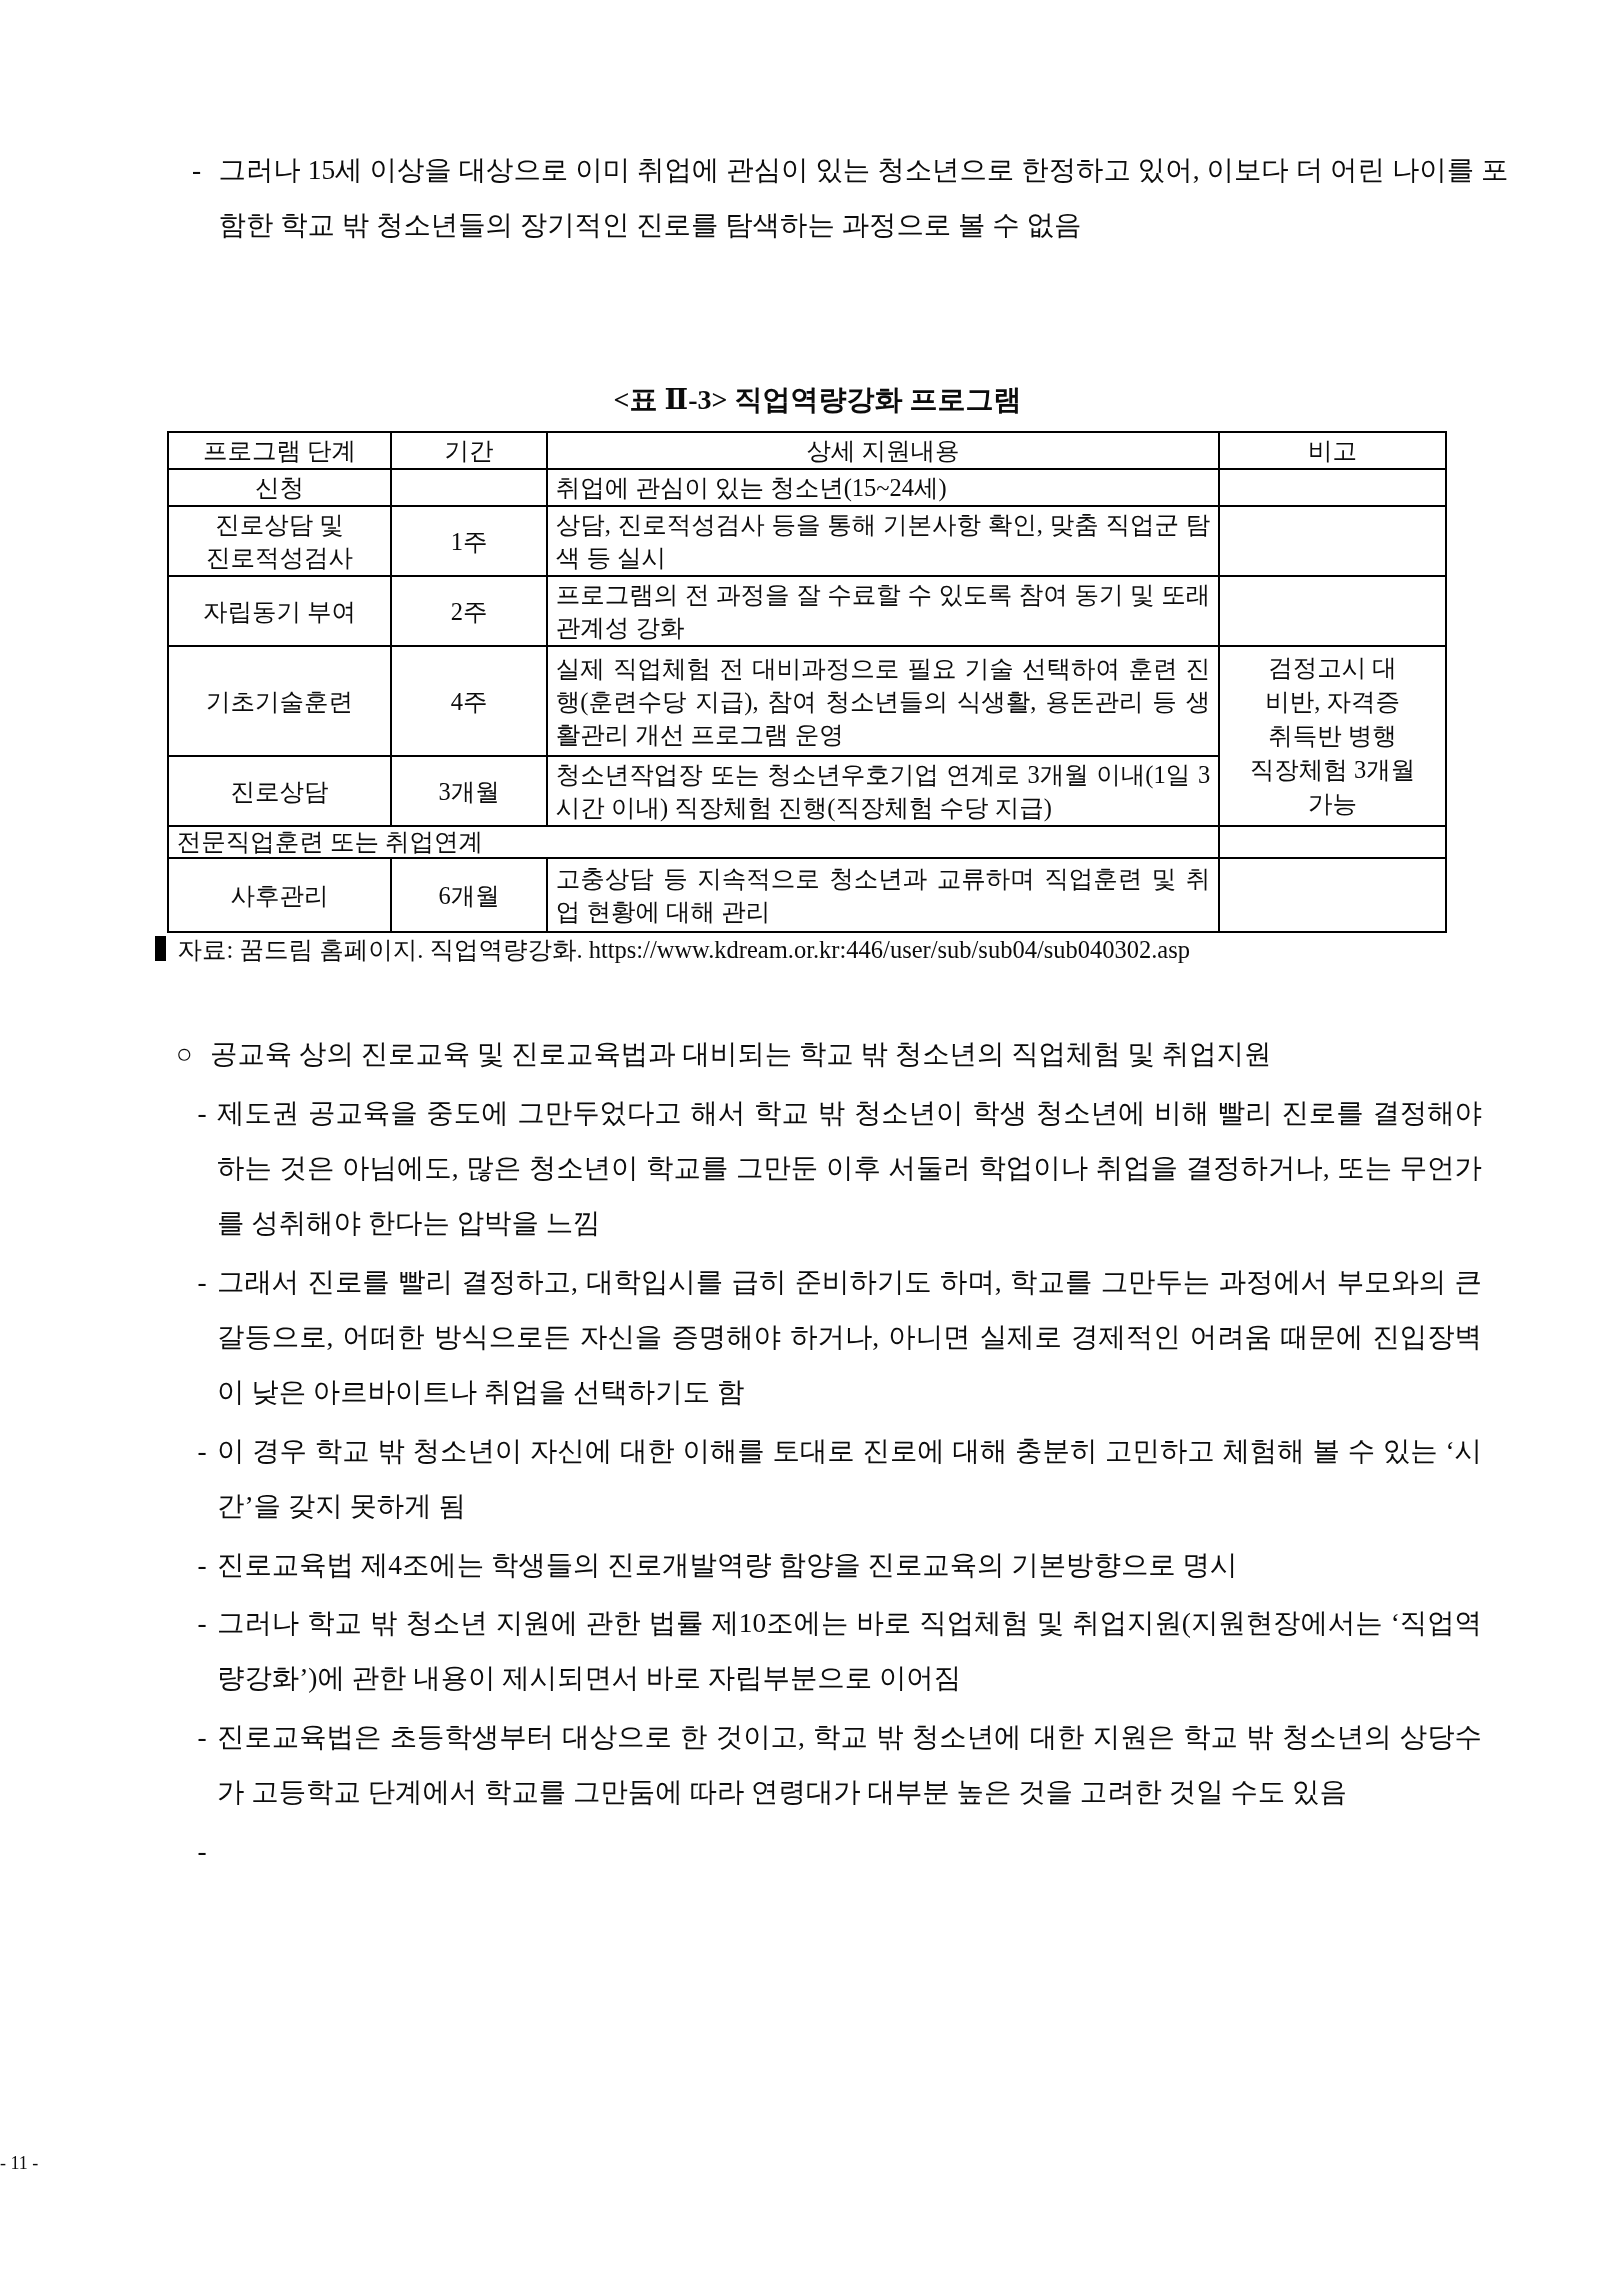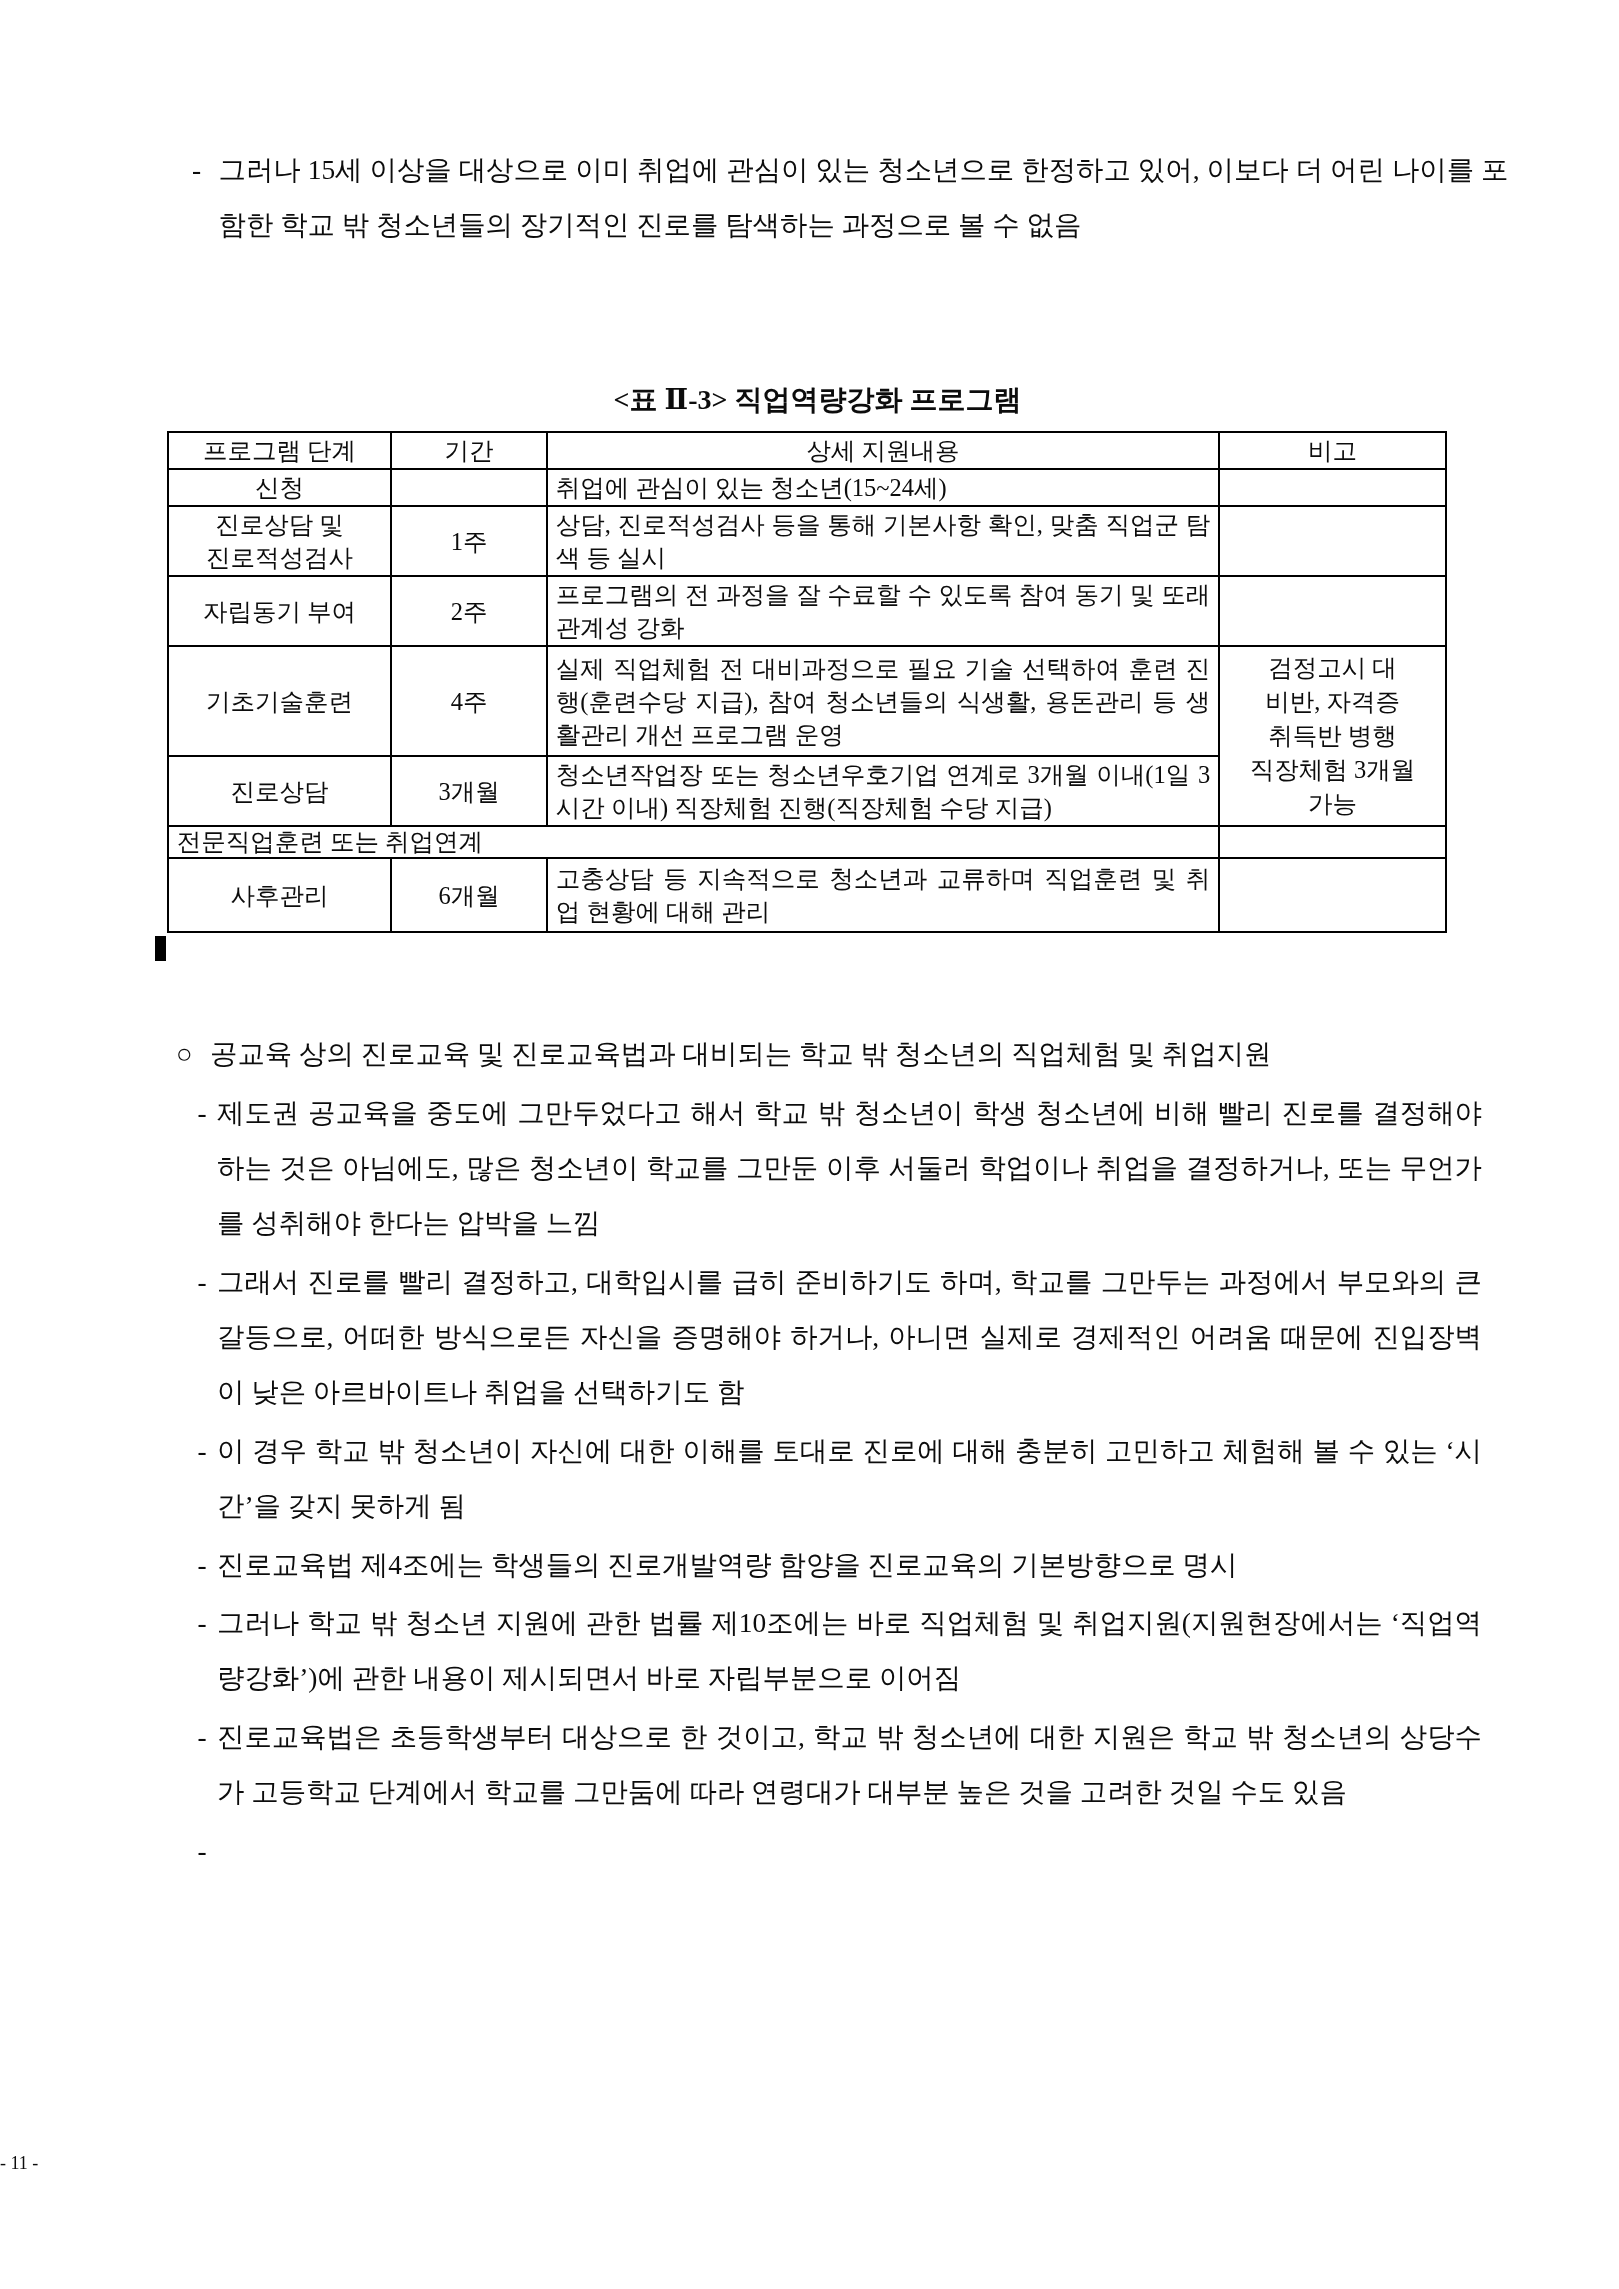--- a/index.html
+++ b/index.html
@@ -147,21 +147,21 @@
           <td class="c">사후관리</td>
           <td class="c">6개월</td>
           <td class="l">고충상담 등 지속적으로 청소년과 교류하며 직업훈련 및 취업 현황에 대해 관리</td>
           <td class="c"></td>
         </tr>
       </tbody>
     </table>
   </div>
 
   <div class="source">
-    <span class="bar"></span>
+    <span class="bar"></span><span>자료: 꿈드림 홈페이지. 직업역량강화. https://www.kdream.or.kr:446/user/sub/sub04/sub040302.asp</span>
   </div>
 
   <div class="bullets">
     <div class="item lvl-circle">
       <span class="marker">○</span><span>공교육 상의 진로교육 및 진로교육법과 대비되는 학교 밖 청소년의 직업체험 및 취업지원</span>
     </div>
     <div class="item lvl-dash">
       <span class="marker">-</span><span>제도권 공교육을 중도에 그만두었다고 해서 학교 밖 청소년이 학생 청소년에 비해 빨리 진로를 결정해야 하는 것은 아님에도, 많은 청소년이 학교를 그만둔 이후 서둘러 학업이나 취업을 결정하거나, 또는 무언가를 성취해야 한다는 압박을 느낌</span>
     </div>
     <div class="item lvl-dash">

